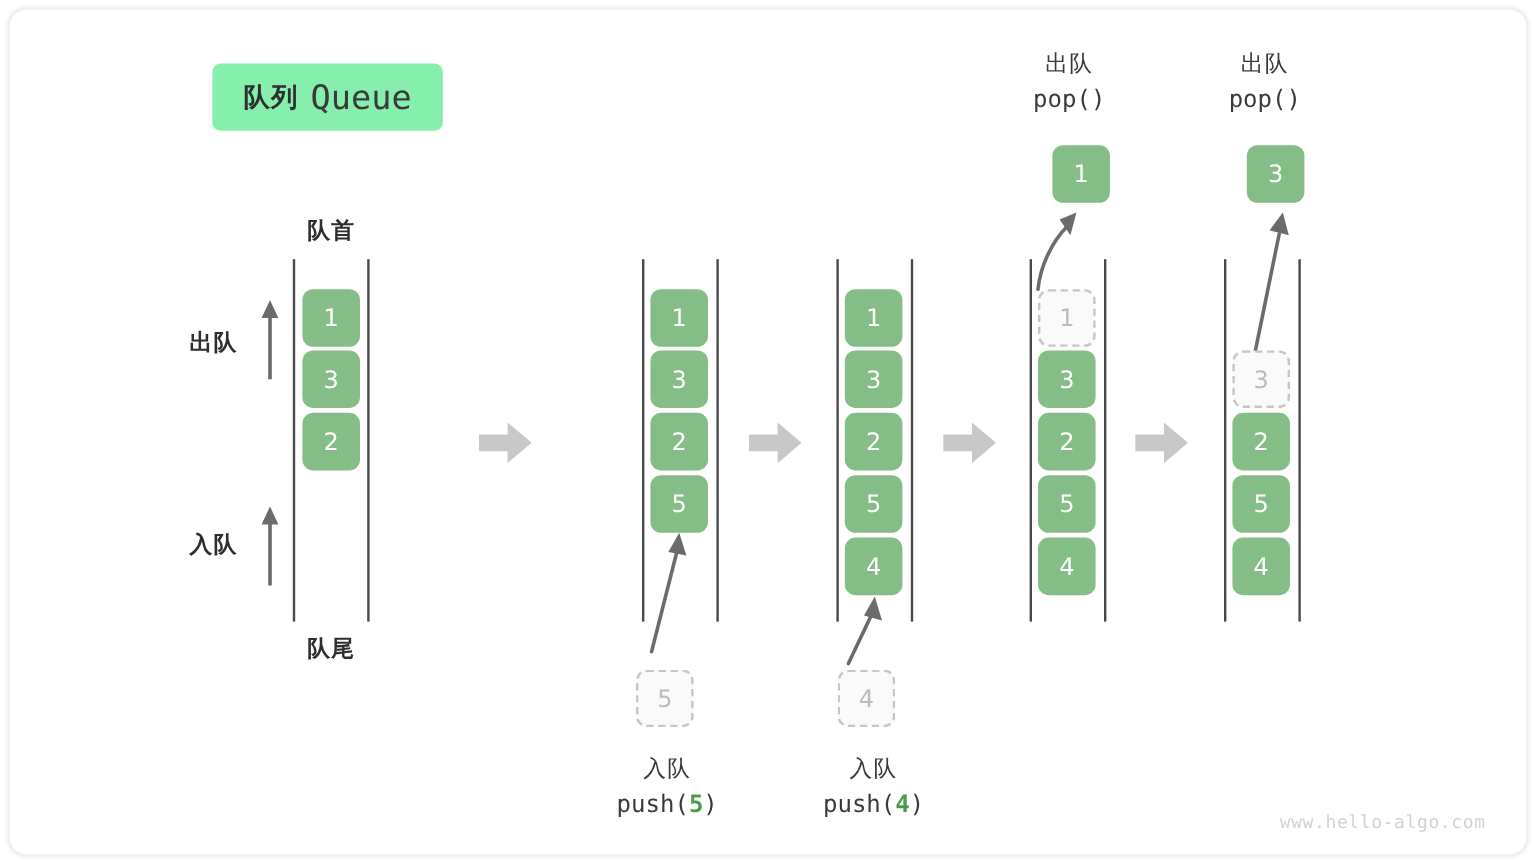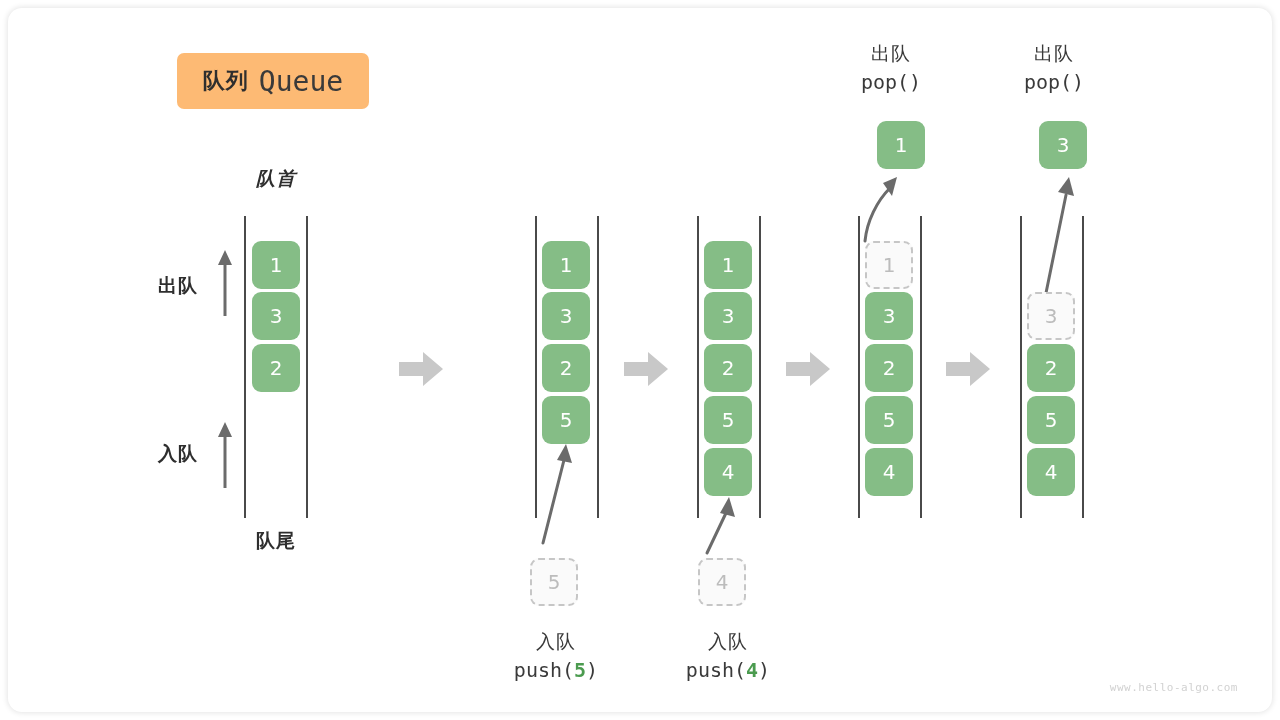--- a/index.html
+++ b/index.html
@@ -23,21 +23,21 @@
     border-radius: 14px;
     box-shadow: 0 0 6px rgba(0,0,0,0.14);
     overflow: hidden;
   }
   .abs { position: absolute; }
 
   
   #title-chip {
     left: 169px; top: 45px;
     width: 192px; height: 56px;
-    background: #fdba74;
+    background: #86efac;
     border-radius: 7px;
     display: flex; align-items: center; justify-content: center;
     gap: 10px;
   }
   #title-chip .cn {
     font-family: "DejaVu Sans", "Liberation Sans", sans-serif;
     font-size: 22px; font-weight: bold; color: #2e2e2e;
     letter-spacing: 1px;
   }
   #title-chip .en {
@@ -97,36 +97,36 @@
     font-family: "DejaVu Sans Mono", "Liberation Mono", monospace;
     font-size: 20px; color: #3a3a3a;
     display: block;
   }
   .caption .code .arg { color: #4b9b4f; font-weight: bold; }
 
   
   #watermark {
     right: 34px; bottom: 18px;
     font-family: "DejaVu Sans Mono", "Liberation Mono", monospace;
-    font-size: 11px;
+    font-size: 15px;
     color: #d2d2d2;
     letter-spacing: 0.5px;
   }
 </style>
 </head>
 <body>
 
 <div id="canvas">
 
   <div id="title-chip" class="abs">
     <span class="cn">队列</span>
     <span class="en">Queue</span>
   </div>
 
-  <div class="abs hdr-label" style="left:208px; top:158px; width:120px;font-style:italic;">队首</div>
+  <div class="abs hdr-label" style="left:208px; top:171px; width:120px;">队首</div>
 
   <div class="abs side-label" style="left:80px; top:265px; width:110px;">出队</div>
   <svg class="abs" style="left:206px; top:240px;" width="22" height="70">
     <line x1="11" y1="68" x2="11" y2="14" stroke="#6b6b6b" stroke-width="3"></line>
     <polygon points="11,2 4,17 18,17" fill="#6b6b6b"></polygon>
   </svg>
 
   <div class="abs side-label" style="left:80px; top:433px; width:110px;">入队</div>
   <svg class="abs" style="left:206px; top:412px;" width="22" height="70">
     <line x1="11" y1="68" x2="11" y2="14" stroke="#6b6b6b" stroke-width="3"></line>

